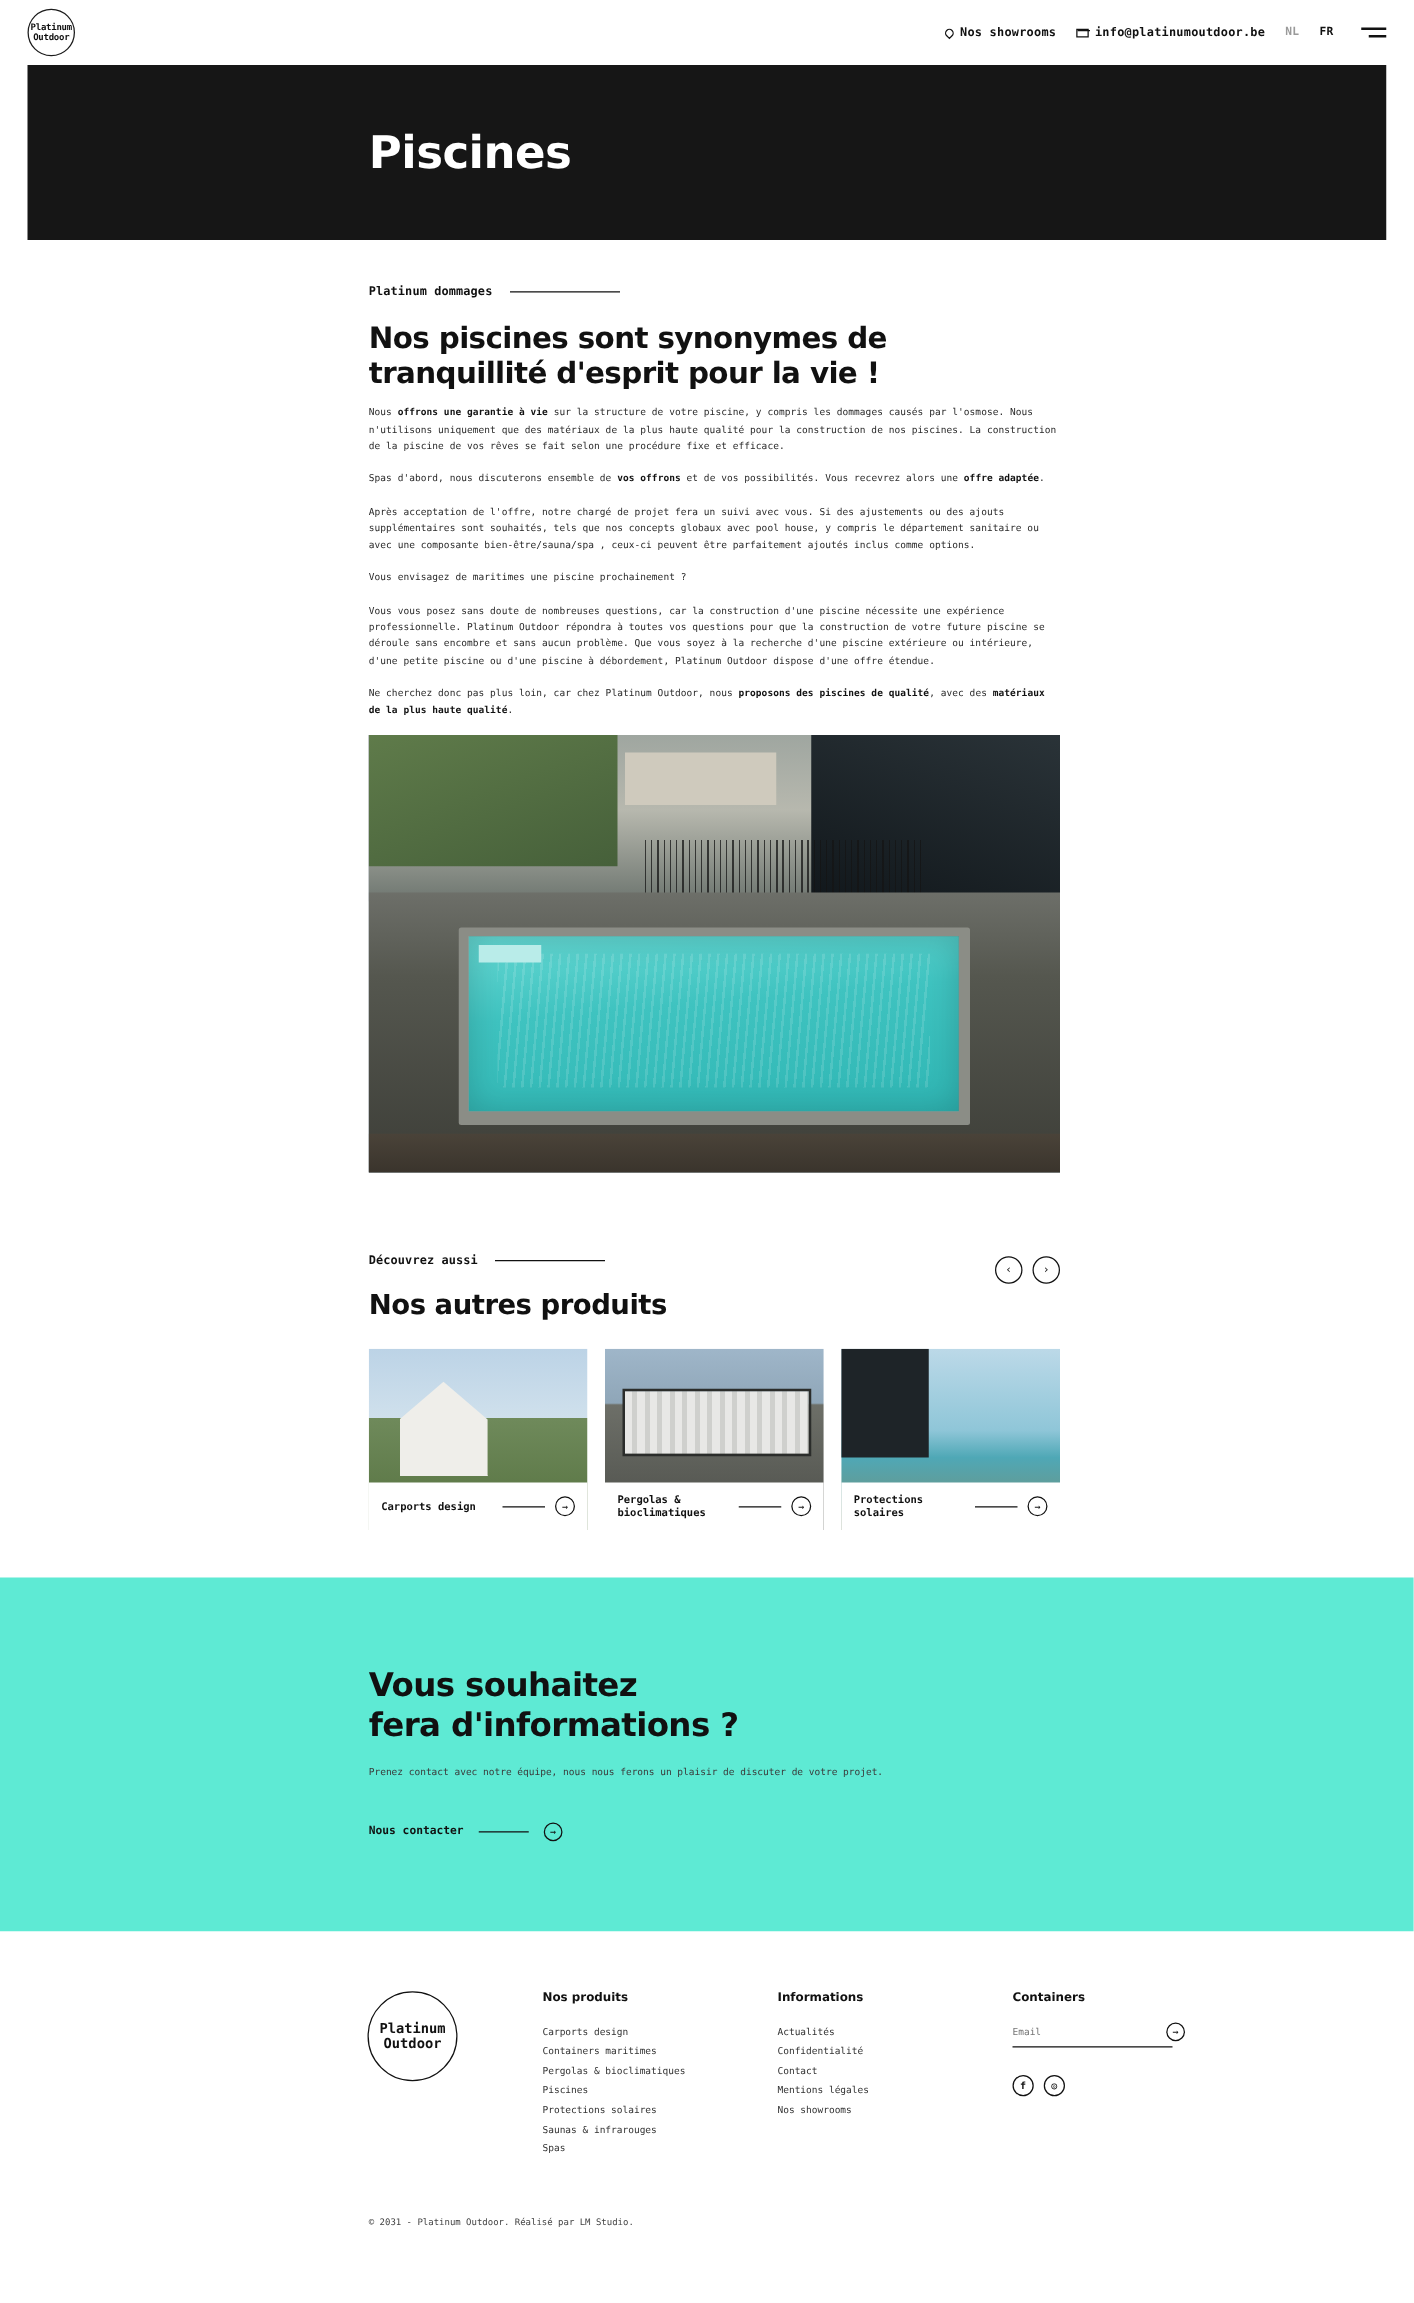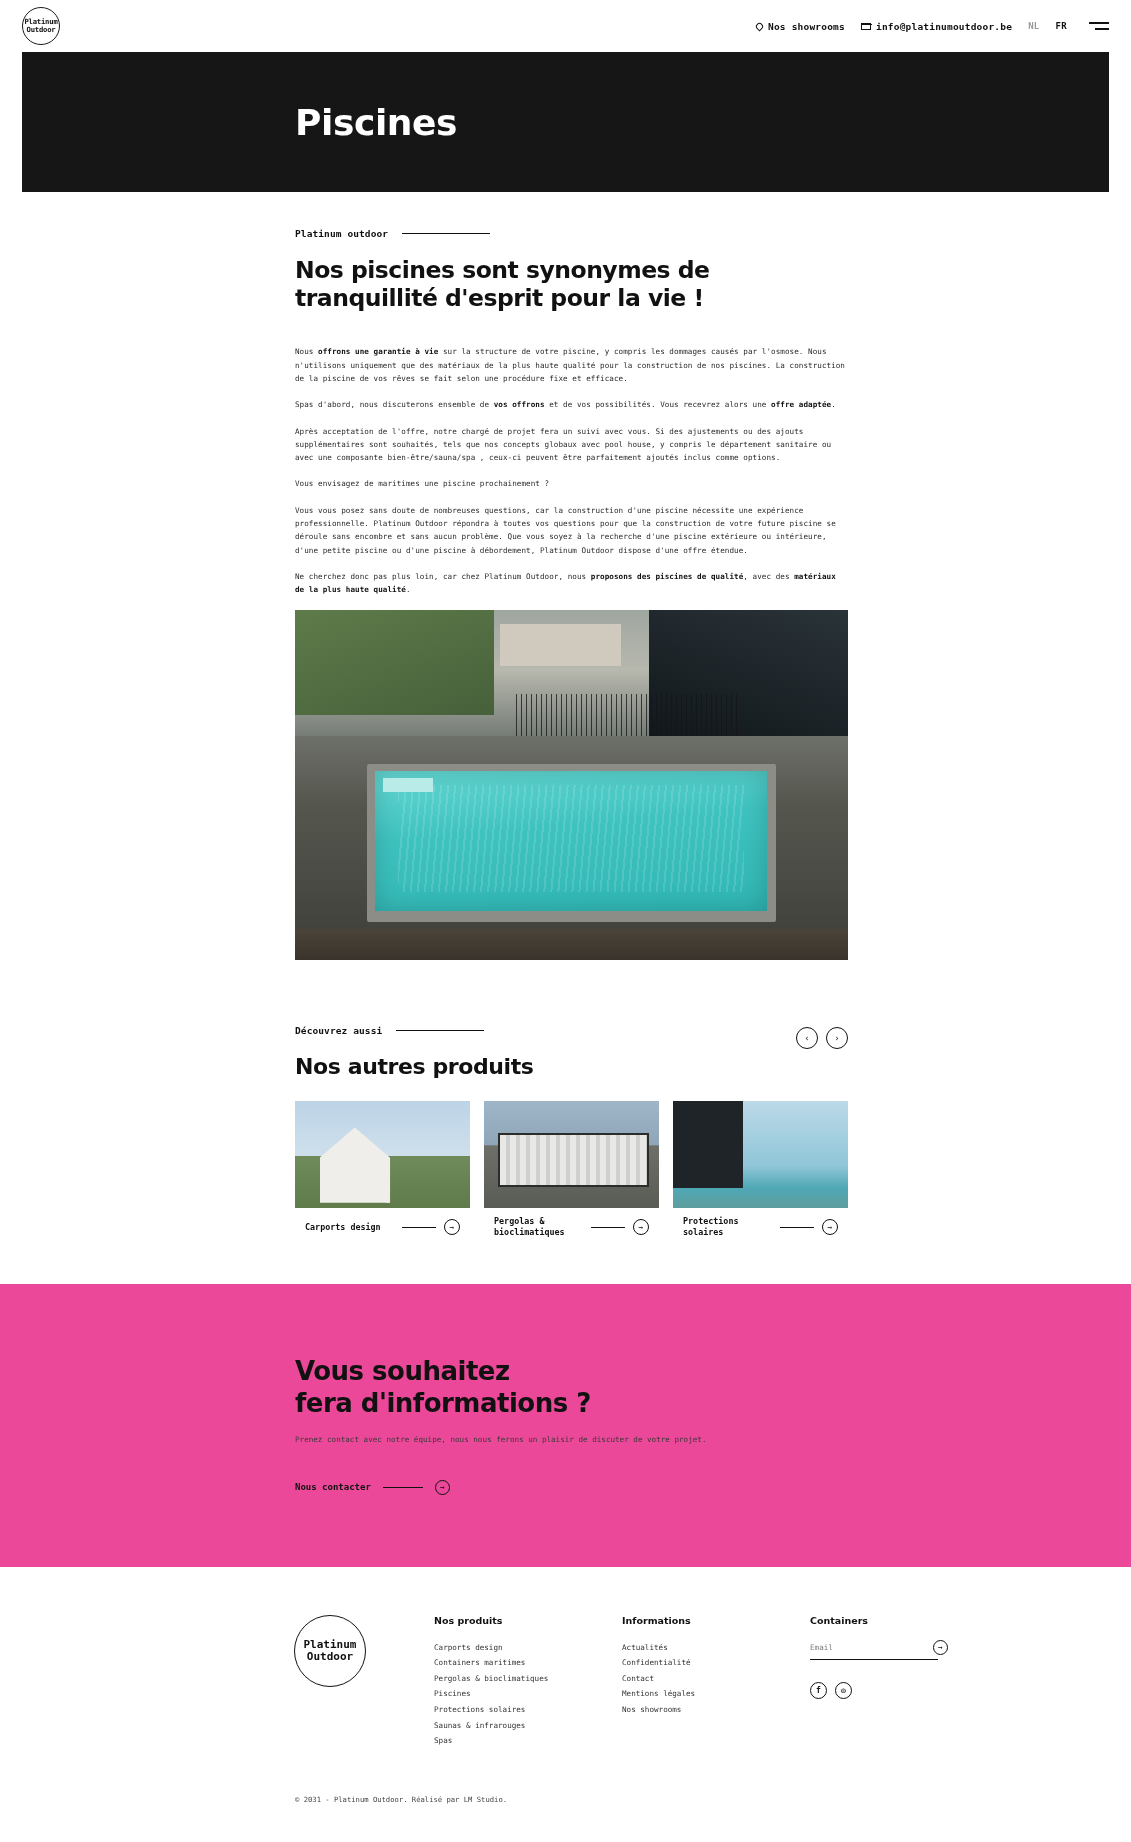--- a/index.html
+++ b/index.html
@@ -125,21 +125,21 @@
     width: 88px;
     height: 1px;
     background: #111;
   }
   h2.section-title {
     font-family: "DejaVu Sans", sans-serif;
     font-size: 23.5px;
     line-height: 1.18;
     font-weight: 700;
     letter-spacing: -0.5px;
-    margin-bottom: 33px;
+    margin-bottom: 11px;
     max-width: 470px;
   }
   p.body {
     font-size: 7.6px;
     line-height: 1.75;
     color: #2a2a2a;
     margin-bottom: 13px;
     letter-spacing: 0.05px;
   }
   p.body b { font-weight: 700; color: #111; }
@@ -291,21 +291,21 @@
     width: 16px; height: 16px;
     border: 1px solid #111;
     border-radius: 50%;
     display: flex; align-items: center; justify-content: center;
     font-size: 8px;
   }
 
   
   .cta {
     margin-top: 38px;
-    background: #ec4899;
+    background: #5eead4;
     padding: 72px 0 72px 295px;
   }
   .cta h2 {
     font-family: "DejaVu Sans", sans-serif;
     font-size: 26px;
     line-height: 1.2;
     font-weight: 700;
     letter-spacing: -0.5px;
   }
   .cta p {
@@ -418,21 +418,21 @@
       </span>
   </div>
 </div>
 
 <div class="hero">
   <h1>Piscines</h1>
 </div>
 
 <div class="content">
   <div class="eyebrow">
-    <span class="lbl">Platinum outdoor</span>
+    <span class="lbl">Platinum dommages</span>
     <span class="rule"></span>
   </div>
   <h2 class="section-title">Nos piscines sont synonymes de tranquillité d'esprit pour la vie !</h2>
 
   <p class="body">
     <span>Nous </span><b>offrons une garantie à vie</b><span> sur la structure de votre piscine, y compris les dommages causés par l'osmose. Nous n'utilisons uniquement que des matériaux de la plus haute qualité pour la construction de nos piscines. La construction de la piscine de vos rêves se fait selon une procédure fixe et efficace.</span>
   </p>
   <p class="body">
     <span>Spas d'abord, nous discuterons ensemble de </span><b>vos offrons</b><span> et de vos possibilités. Vous recevrez alors une </span><b>offre adaptée</b><span>.</span>
   </p>

